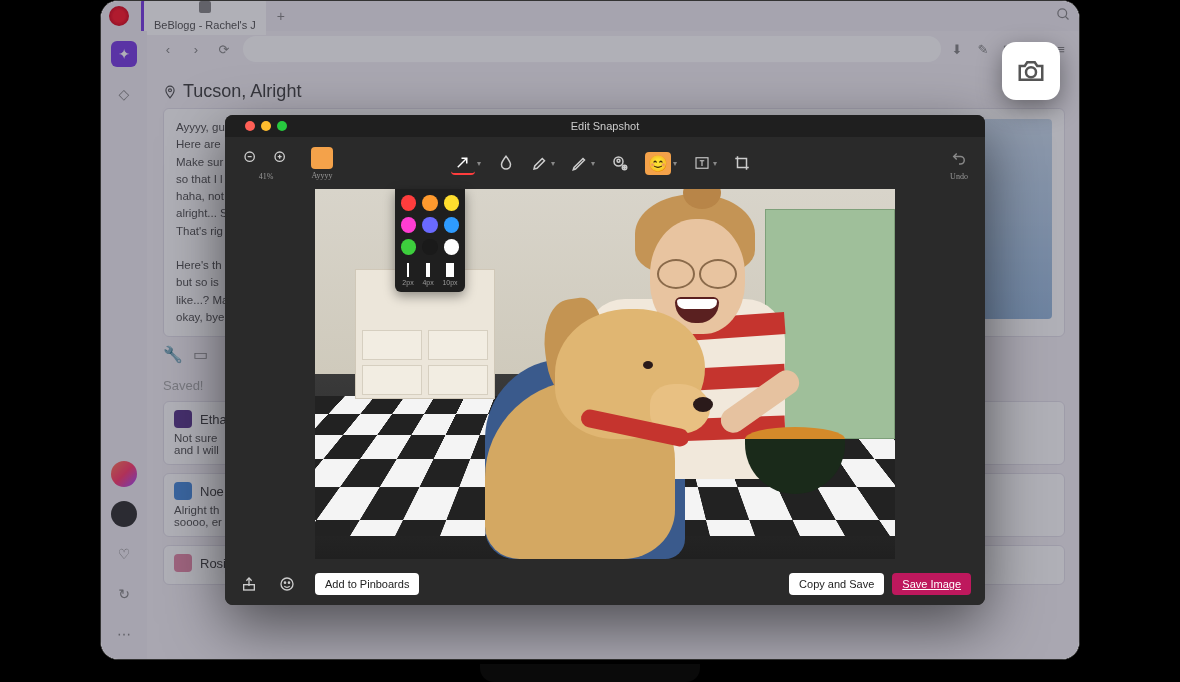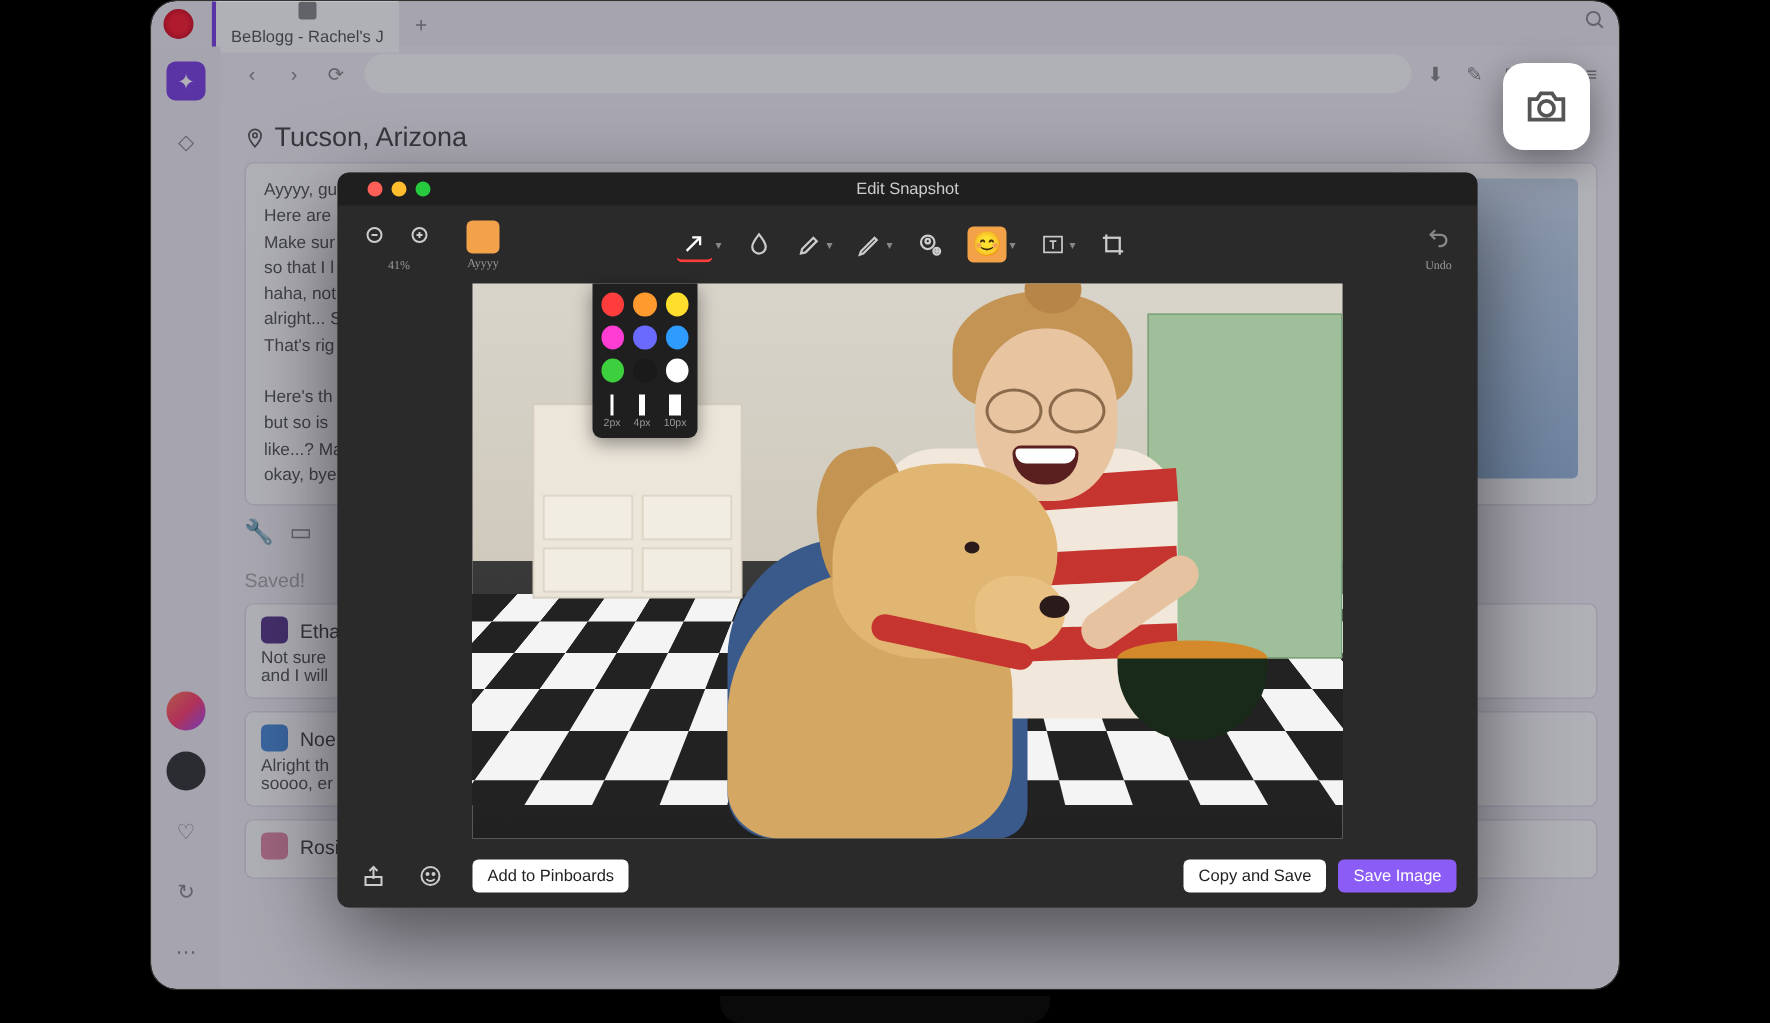--- a/index.html
+++ b/index.html
@@ -138,21 +138,21 @@
 .thick-row { display:flex; gap:6px; justify-content:space-around; margin-top:2px; }
 .thick { display:flex; flex-direction:column; align-items:center; gap:2px; }
 .thick-bar { background:#fff; }
 .thick-label { font-size:7px; color:#999; }
 
 
 .modal-footer { height:42px; background:#2a2a2a; display:flex; align-items:center; padding:0 14px; gap:18px; }
 .footer-icon { color:#ccc; width:20px; height:20px; display:flex; align-items:center; justify-content:center; }
 .pill-btn { padding:5px 10px; border-radius:4px; font-size:11px; border:none; cursor:pointer; }
 .pill-btn.light { background:#fff; color:#222; }
-.pill-btn.primary { background:#8b5cf6; color:#fff; }
+.pill-btn.primary { background:#be185d; color:#fff;text-decoration:underline; }
 .footer-right { margin-left:auto; display:flex; gap:8px; }
 
 
 .floating-cam {
   position:absolute; top:42px; right:120px; width:58px; height:58px;
   background:#fff; border-radius:14px; display:flex; align-items:center; justify-content:center;
   box-shadow:0 8px 24px rgba(0,0,0,0.4);
 }
 .floating-cam svg { width:30px; height:30px; stroke:#555; }
 </style>
@@ -204,21 +204,21 @@
       <div class="right-tool">≡</div>
     </div>
   </div>
 
   <div class="content">
     <div class="location">
       <svg class="pin-icon" viewBox="0 0 24 24" fill="none" stroke="#555" stroke-width="2">
           <path d="M12 2a7 7 0 0 0-7 7c0 5 7 13 7 13s7-8 7-13a7 7 0 0 0-7-7z"></path>
           <circle cx="12" cy="9" r="2.5"></circle>
         </svg>
-      <span>Tucson, Arizona</span>
+      <span>Tucson, Alright</span>
     </div>
 
     <div class="post-box">
       <div class="post-text">Ayyyy, gu
 Here are
 Make sur
 so that I l
 haha, not
 alright... S
 That's rig

